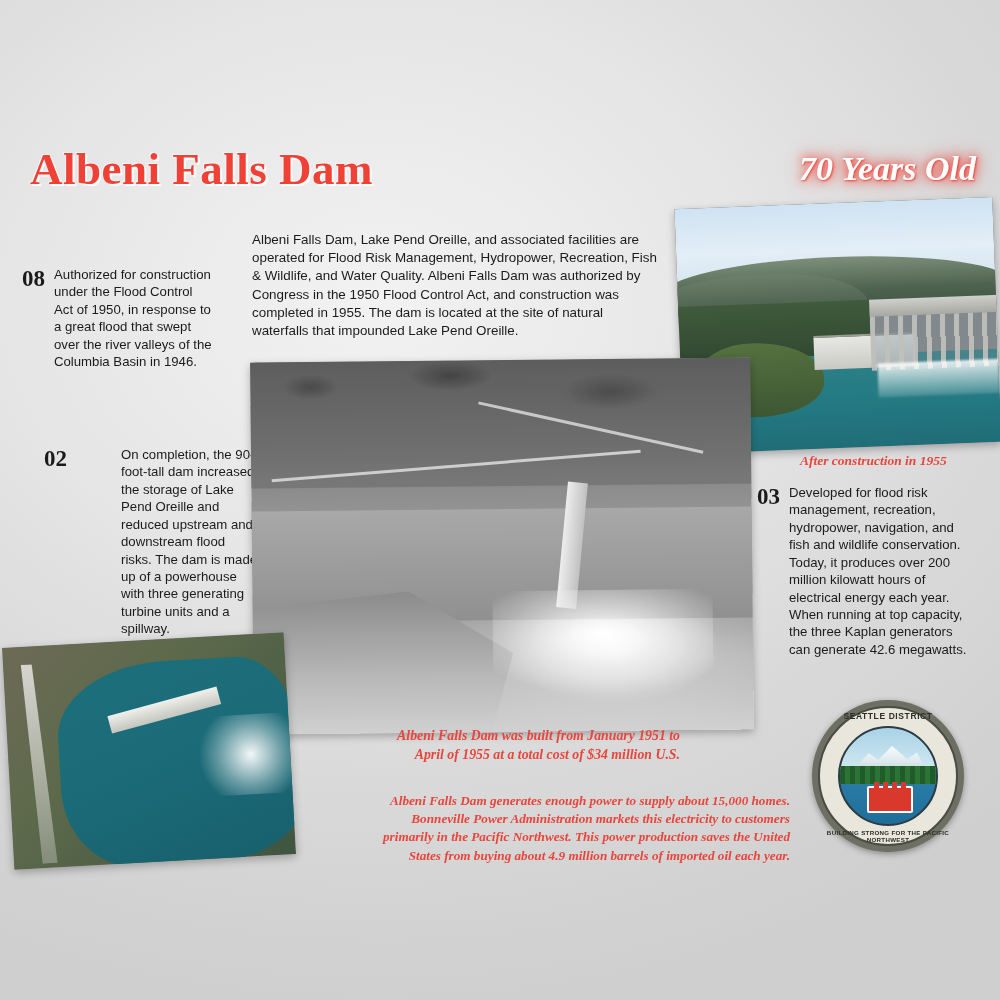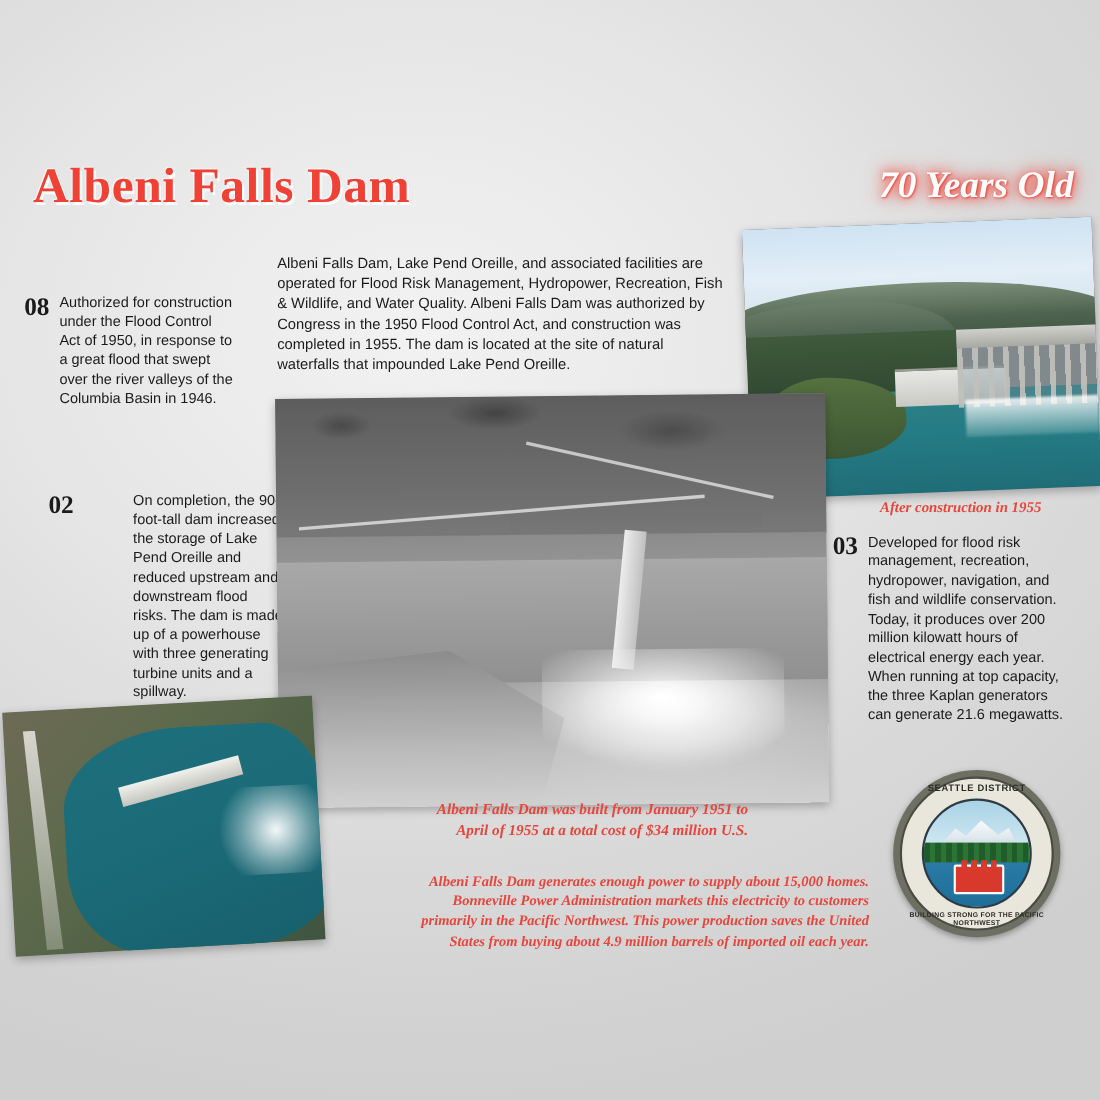--- a/index.html
+++ b/index.html
@@ -312,21 +312,21 @@
     <div class="body">Authorized for construction under the Flood Control Act of 1950, in response to a great flood that swept over the river valleys of the Columbia Basin in 1946.</div>
   </div>
 
   <div class="item" id="item2">
     <div class="num">02</div>
     <div class="body">On completion, the 90-foot-tall dam increased the storage of Lake Pend Oreille and reduced upstream and downstream flood risks. The dam is made up of a powerhouse with three generating turbine units and a spillway.</div>
   </div>
 
   <div class="item" id="item3">
     <div class="num">03</div>
-    <div class="body">Developed for flood risk management, recreation, hydropower, navigation, and fish and wildlife conservation.  Today, it produces over 200 million kilowatt hours of electrical energy each year. When running at top capacity, the three Kaplan generators can generate 21.6 megawatts.</div>
+    <div class="body">Developed for flood risk management, recreation, hydropower, navigation, and fish and wildlife conservation.  Today, it produces over 200 million kilowatt hours of electrical energy each year. When running at top capacity, the three Kaplan generators can generate 42.6 megawatts.</div>
   </div>
 
   <div class="photo" id="photo-topright">
     <div class="sky"></div>
     <div class="hills"></div>
     <div class="hills2"></div>
     <div class="trees"></div>
     <div class="water"></div>
     <div class="island"></div>
     <div class="dam"></div>

